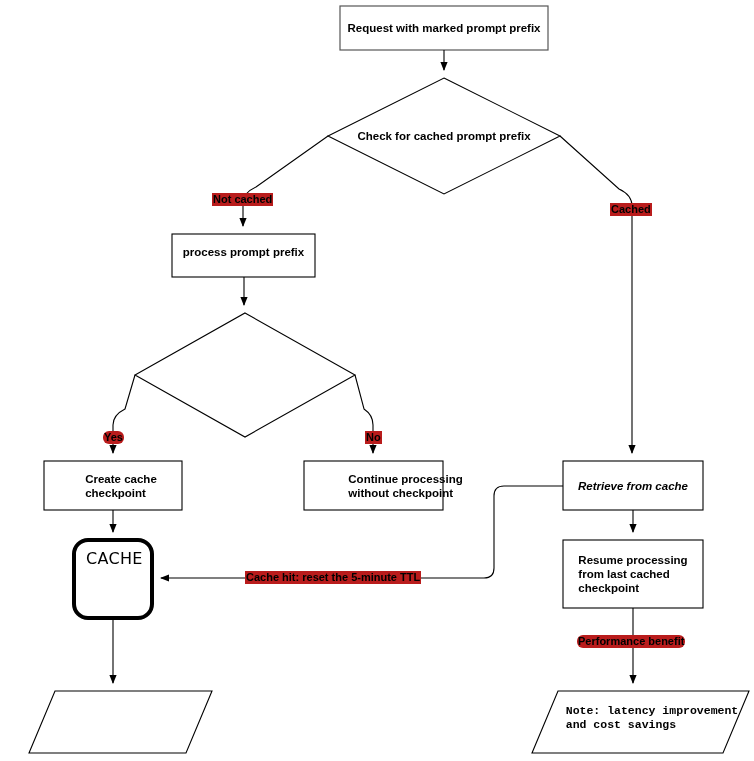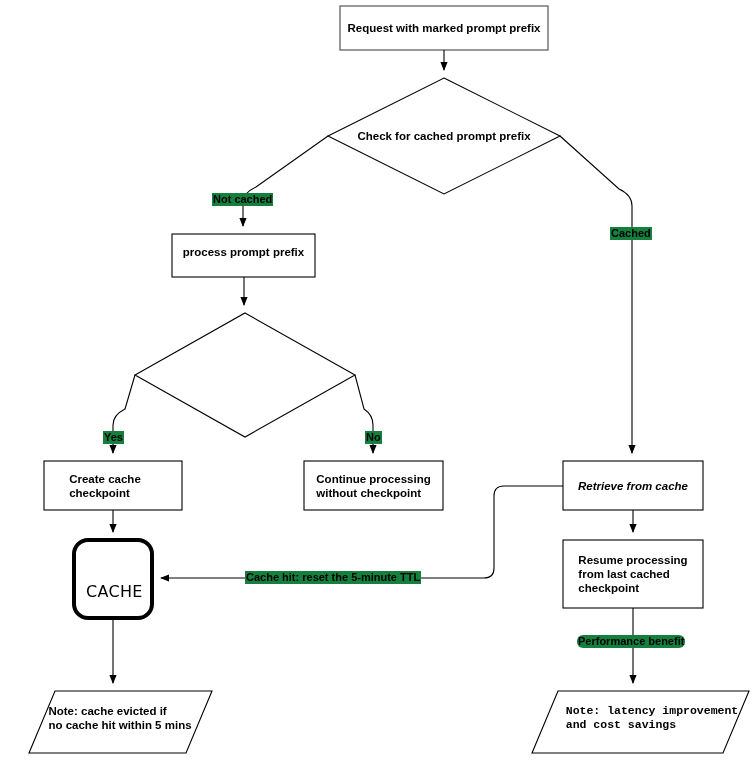--- a/index.html
+++ b/index.html
@@ -17,33 +17,32 @@
     color:#000000;
     line-height:14px;
     white-space:pre-line;
     pointer-events:none;
   }
   .edge-label{
     position:absolute;
     font-weight:bold;
     font-size:11px;
     color:#000000;
-    background:#15803d;
+    background:#b91c1c;
     line-height:13px;
     white-space:nowrap;
     padding:0 1px;
   }
   .cache-text{
     position:absolute;
     font-family:"DejaVu Sans",sans-serif;
     font-weight:normal;
     font-size:16px;
     color:#000000;
     letter-spacing:0.3px;
-    margin-top:33px;
   }
 </style>
 </head>
 <body>
 
 <div id="canvas">
 
   <svg class="layer" viewBox="0 0 754 761" xmlns="http://www.w3.org/2000/svg">
     <defs>
       <marker id="arrow" markerWidth="10" markerHeight="10" refX="8" refY="3.6" orient="auto" markerUnits="userSpaceOnUse">
@@ -96,45 +95,43 @@
     <path d="M633,608 L633,683" fill="none" stroke="#000000" stroke-width="1.1" marker-end="url(#arrow)"></path>
   </svg>
 
   <div class="node-label" style="left:340px;top:6px;width:208px;height:44px;">Request with marked prompt prefix</div>
 
   <div class="node-label" style="left:336px;top:122px;width:216px;height:28px;">Check for cached prompt prefix</div>
 
   <div class="node-label" style="left:172px;top:234px;width:143px;height:36px;">process prompt prefix</div>
 
 
-  <div class="node-label" style="left:36px;top:461px;width:138px;height:49px;border-radius:20px;">Create cache
+  <div class="node-label" style="left:52px;top:461px;width:138px;height:49px;border-radius:20px;">Create cache
 checkpoint</div>
 
-  <div class="node-label" style="left:304px;top:461px;width:139px;height:49px;">Continue processing
+  <div class="node-label" style="left:304px;top:461px;width:139px;height:49px;padding-left:32px;">Continue processing
 without checkpoint</div>
 
   <div class="cache-text" style="left:86px;top:549px;">CACHE</div>
 
   <div class="node-label" style="left:563px;top:461px;width:140px;height:49px;font-style:italic;">Retrieve from cache</div>
 
   <div class="node-label" style="left:563px;top:540px;width:140px;height:68px;">Resume processing
 from last cached
 checkpoint</div>
 
-  <div class="node-label" style="left:25px;top:697px;width:190px;height:42px;">Note: cache evicted if
-no cache hit within 5 mins</div>
 
   <div class="node-label" style="left:542px;top:697px;width:220px;height:42px;font-family:Liberation Mono, monospace;">Note: latency improvement
 and cost savings</div>
 
   <div class="edge-label" style="left:212px;top:193px;">Not cached</div>
 
-  <div class="edge-label" style="left:610px;top:203px;margin-top:24px;">Cached</div>
+  <div class="edge-label" style="left:610px;top:203px;">Cached</div>
 
-  <div class="edge-label" style="left:103px;top:431px;">Yes</div>
+  <div class="edge-label" style="left:103px;top:431px;border-radius:6px;">Yes</div>
 
   <div class="edge-label" style="left:365px;top:431px;">No</div>
 
   <div class="edge-label" style="left:245px;top:571px;">Cache hit: reset the 5-minute TTL</div>
 
   <div class="edge-label" style="left:577px;top:635px;border-radius:6px;">Performance benefit</div>
 
 </div>
 
 </body></html>

